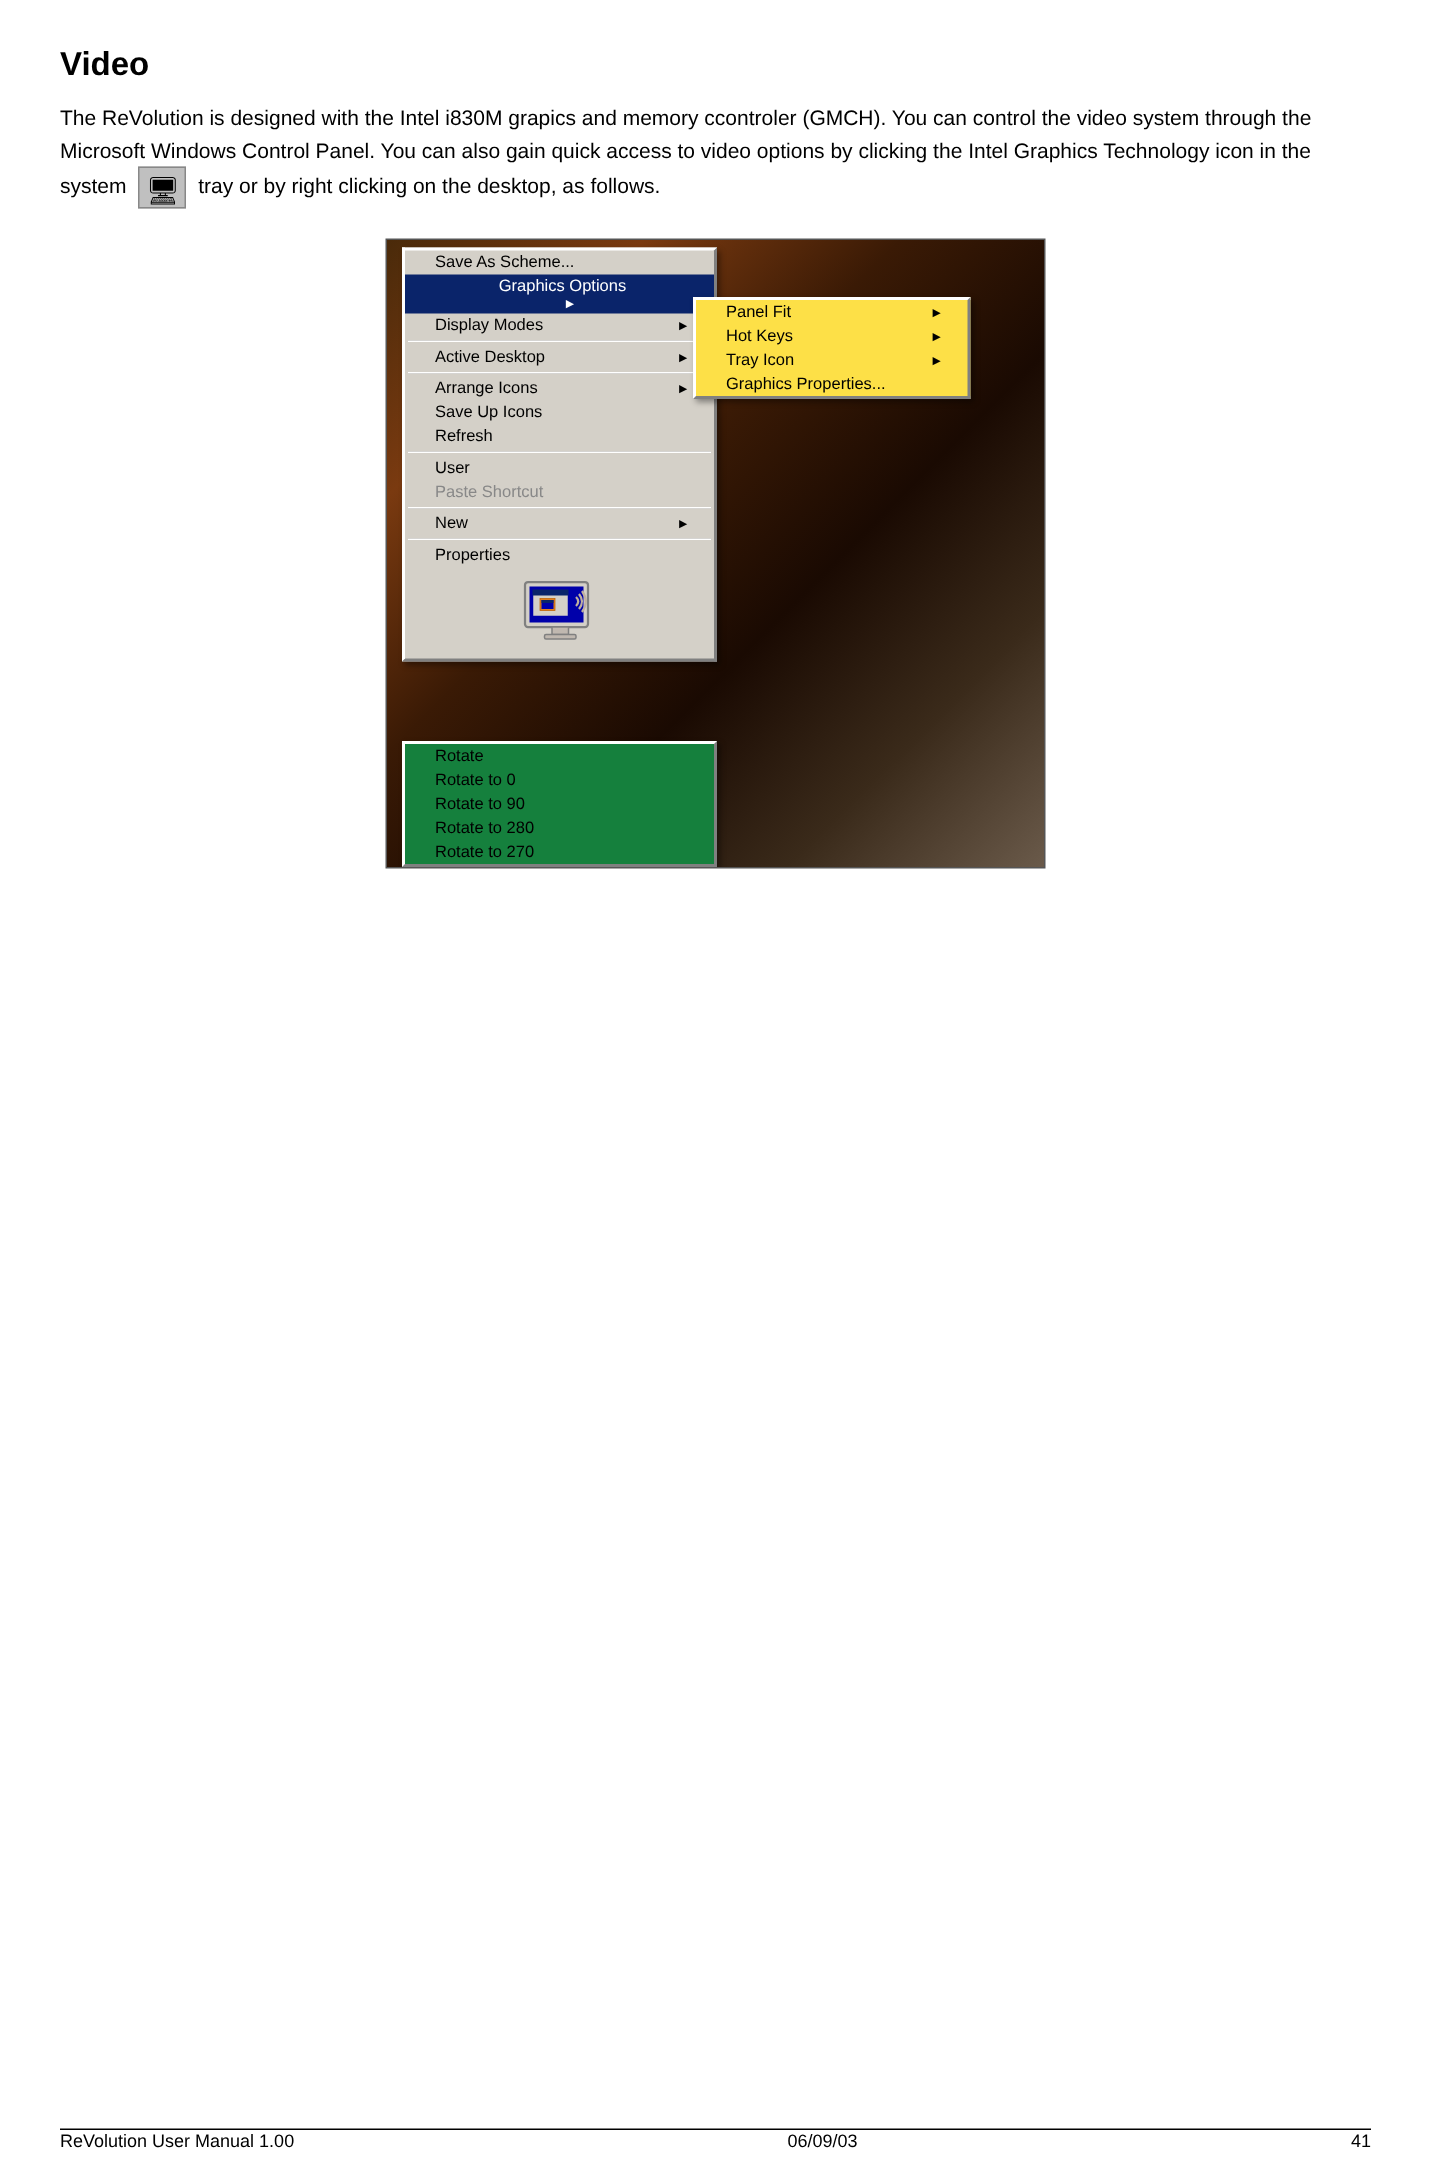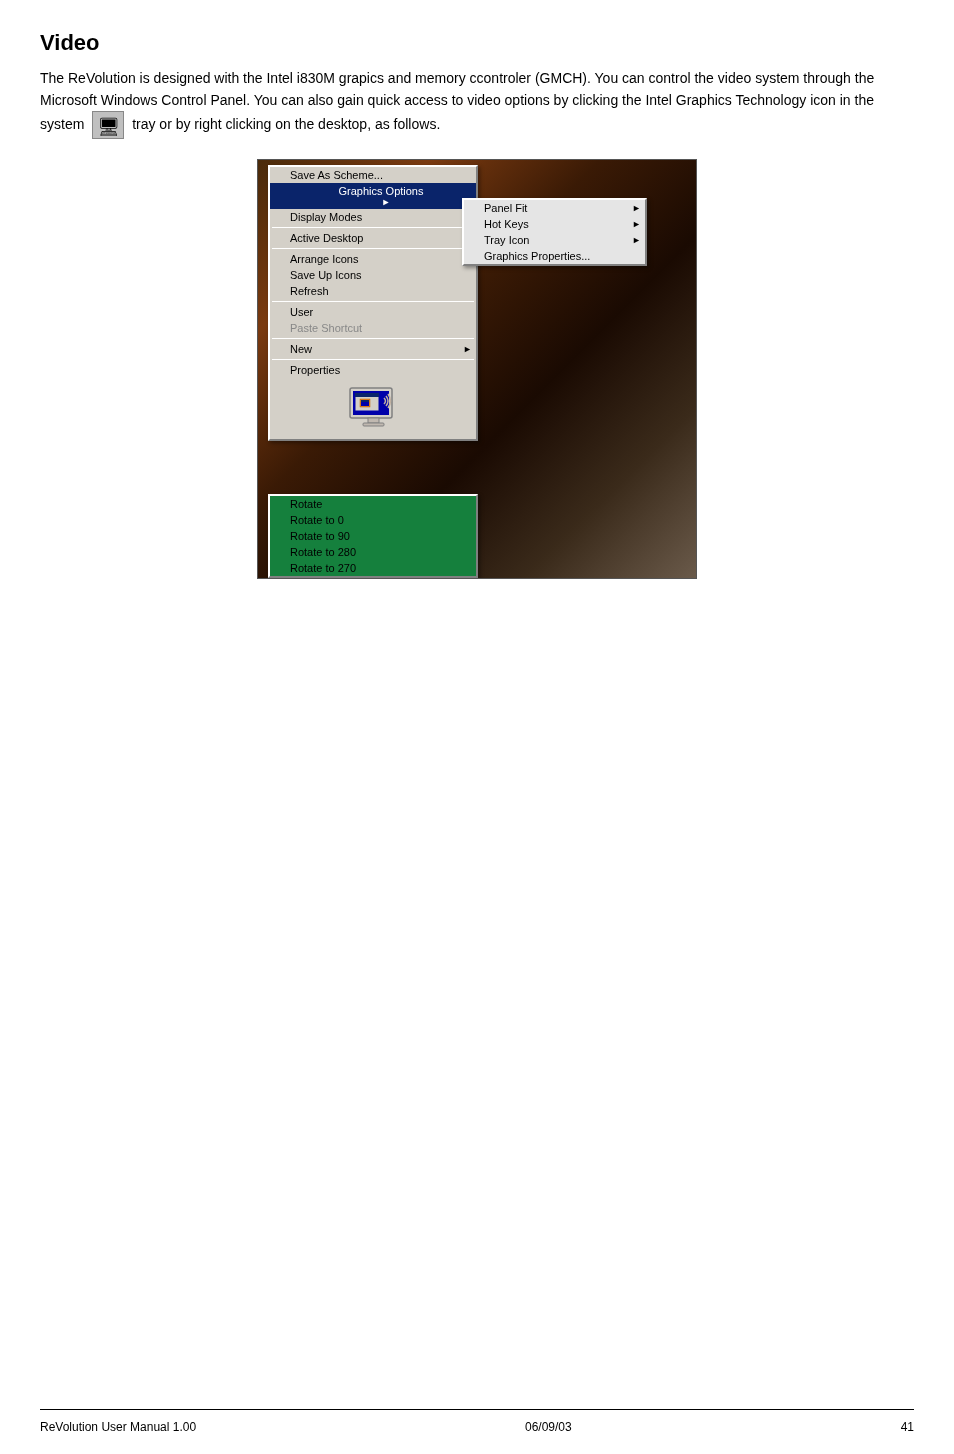--- a/index.html
+++ b/index.html
@@ -91,21 +91,21 @@
       background: #d4d0c8;
       border: 2px solid;
       border-color: #ffffff #808080 #808080 #ffffff;
       box-shadow: 2px 2px 4px rgba(0,0,0,0.4);
       font-family: 'Tahoma', Arial, sans-serif;
       font-size: 11px;
       z-index: 10;
     }
 
     .menu-item {
-      padding: 2px 4px 2px 20px;
+      padding: 2px 16px 2px 20px;
       cursor: pointer;
       display: flex;
       align-items: center;
       justify-content: flex-end;
       white-space: nowrap;
     }
 
     .menu-item:hover, .menu-item.highlighted {
       background: #0a246a;
       color: #ffffff;
@@ -132,21 +132,21 @@
       margin: 2px 2px;
       border-bottom: 1px solid #ffffff;
     }
 
     
     .context-menu-sub {
       position: absolute;
       top: 38px;
       left: 204px;
       width: 185px;
-      background: #e5e5e5;
+      background: #fde047;
       border: 2px solid;
       border-color: #ffffff #808080 #808080 #ffffff;
       box-shadow: 2px 2px 4px rgba(0,0,0,0.4);
       font-family: 'Tahoma', Arial, sans-serif;
       font-size: 11px;
       z-index: 20;
     }
 
     .menu-item-label {
       flex: 1;
@@ -175,21 +175,21 @@
       z-index: 10;
     }
 
     
     .footer {
       position: absolute;
       bottom: 20px;
       left: 40px;
       right: 40px;
       border-top: 1px solid #000;
-      padding-top: 10px;
+      padding-top: 0;
       display: flex;
       justify-content: space-between;
       font-size: 12px;
     }
   </style>
 </head>
 <body>
 
 <h1 class="page-title">Video</h1>
 

